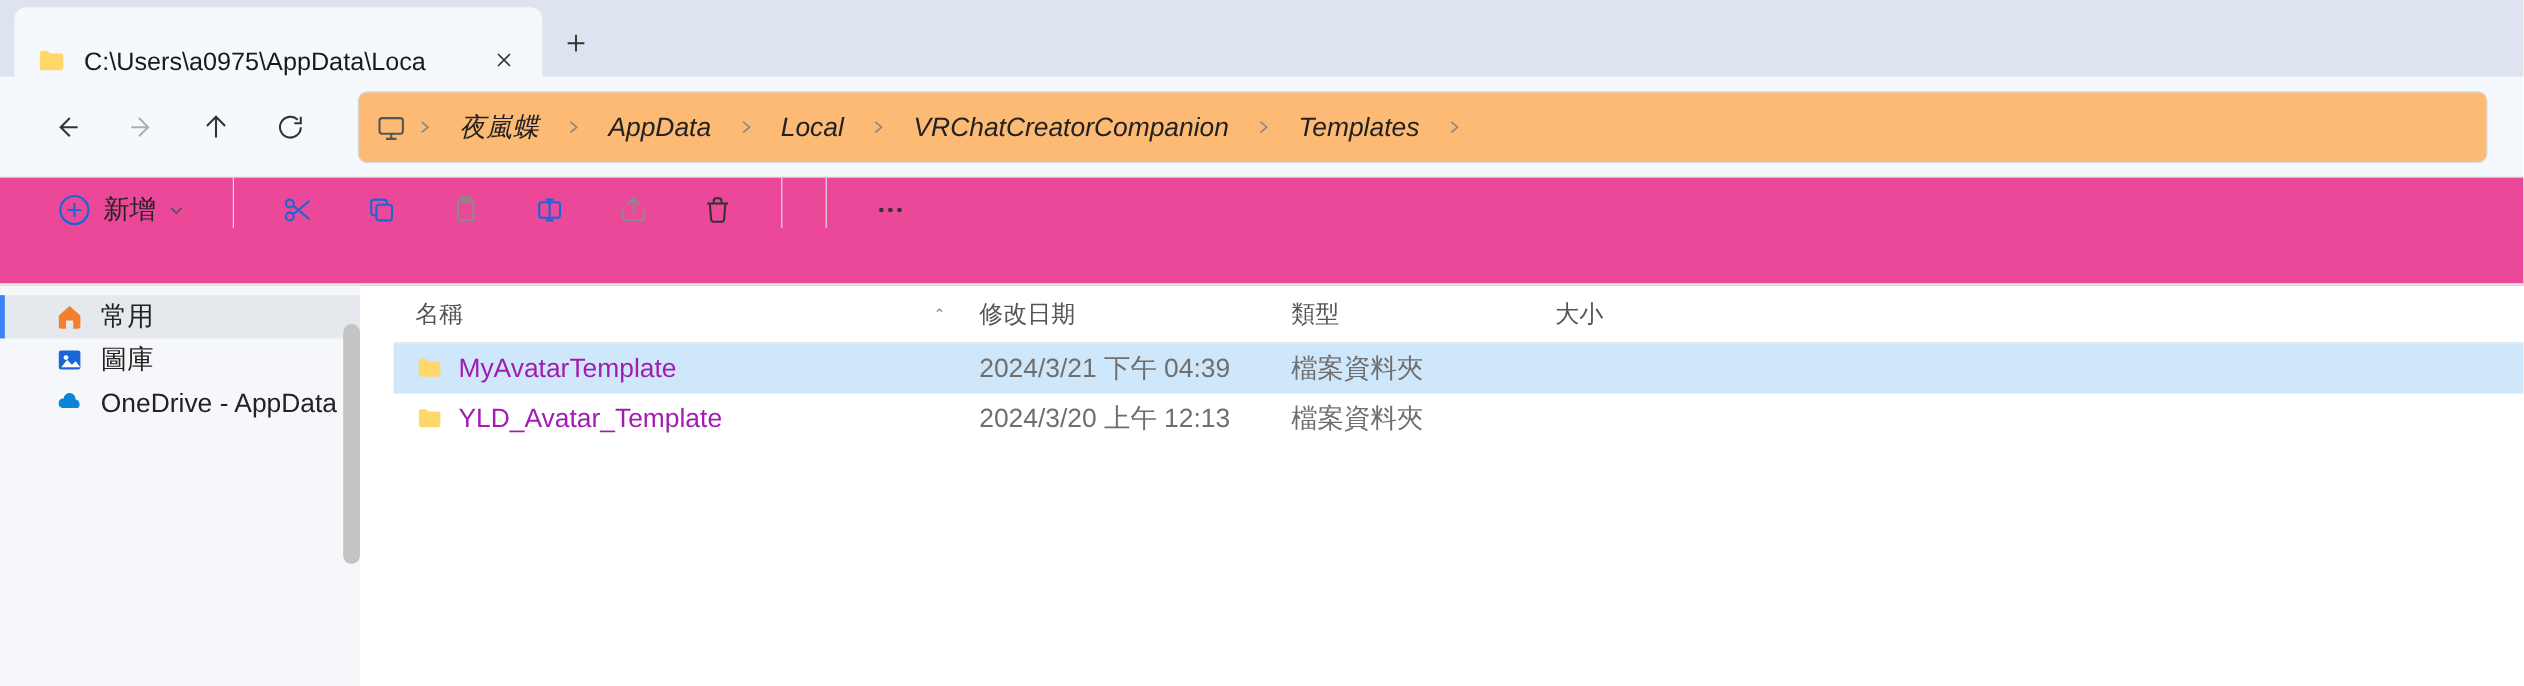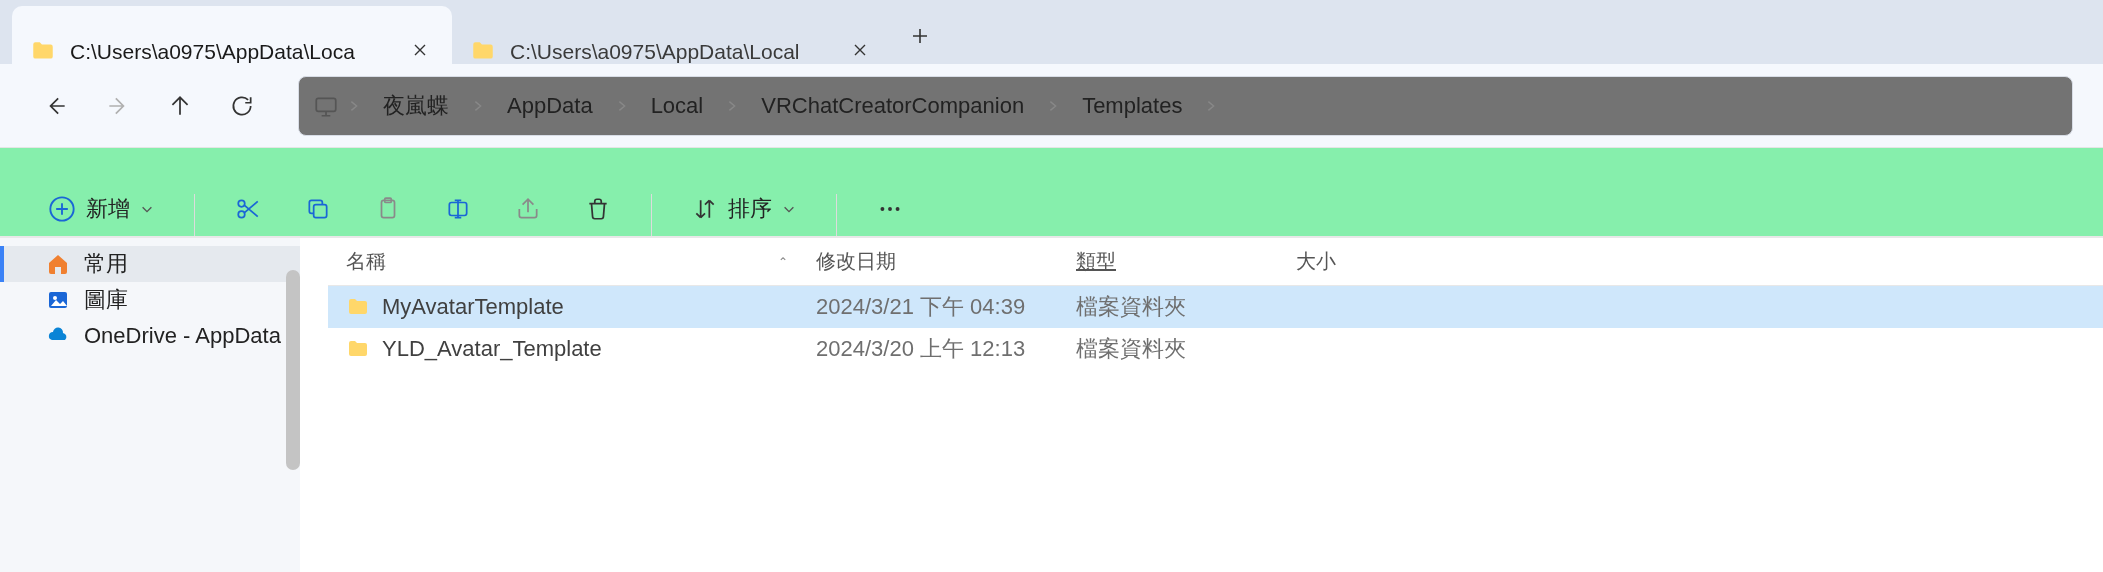--- a/index.html
+++ b/index.html
@@ -11,48 +11,48 @@
 .tab.active { background: #f5f8fd; }
 .tab-title { font-size: 21px; color: #1a1a1a; flex: 1; white-space: nowrap; overflow: hidden; text-overflow: ellipsis; }
 .tab.inactive .tab-title { color: #3a3a3a; }
 .tab .close { width: 28px; height: 28px; display: flex; align-items: center; justify-content: center; color: #333; border-radius: 4px; }
 .newtab { width: 56px; height: 56px; display: flex; align-items: center; justify-content: center; color: #333; }
 
 
 .navbar { height: 84px; background: #f5f8fd; display: flex; align-items: center; padding: 0 30px; gap: 10px; border-bottom: 1px solid #e5e5e5; }
 .nav-btn { width: 52px; height: 52px; display: flex; align-items: center; justify-content: center; color: #555; border-radius: 6px; }
 .nav-btn.disabled { color: #b0b0b0; }
-.crumb-box { flex: 1; height: 60px; border: 1px solid #d8dde6; border-radius: 8px; background: #737373; display: flex; align-items: center; padding: 0 14px; gap: 8px; margin-left: 20px; }
+.crumb-box { flex: 1; height: 60px; border: 1px solid #d8dde6; border-radius: 8px; background: #fdba74; display: flex; align-items: center; padding: 0 14px; gap: 8px; margin-left: 20px; font-style: italic; }
 .crumb-item { font-size: 22px; color: #222; padding: 6px 14px; border-radius: 4px; white-space: nowrap; }
 .crumb-sep { color: #888; display: flex; align-items: center; }
 
 
-.toolbar { height: 90px; background: #86efac; display: flex; align-items: flex-end; padding: 0 30px; gap: 8px; border-bottom: 2px solid #e8e8e8; }
+.toolbar { height: 90px; background: #ec4899; display: flex; align-items: flex-start; padding: 0 30px; gap: 8px; border-bottom: 2px solid #e8e8e8; }
 .tb-btn { height: 54px; padding: 0 18px; display: flex; align-items: center; justify-content: center; gap: 10px; color: #333; border-radius: 6px; }
 .tb-text { font-size: 22px; color: #222; }
 .tb-sep { width: 1px; height: 42px; background: #dcdcdc; margin: 0 14px; }
 
 
 .content { flex: 1; display: flex; min-height: 0; }
 .sidebar { width: 300px; background: #f5f7fa; padding-top: 8px; position: relative; }
 .side-item { height: 36px; display: flex; align-items: center; gap: 14px; padding: 0 12px 0 46px; font-size: 22px; color: #222; white-space: nowrap; overflow: hidden; }
 .side-item.selected { background: #e5e9ee; border-left: 4px solid #3b82f6; padding-left: 42px; }
 .side-scroll { position: absolute; right: 0; top: 32px; width: 14px; height: 200px; background: #c4c4c4; border-radius: 7px; }
 
 .filelist { flex: 1; display: flex; flex-direction: column; margin-left: 28px; }
 .headers { height: 48px; display: flex; align-items: center; border-bottom: 1px solid #e8e8e8; font-size: 20px; color: #555; }
 .col-name { width: 480px; padding-left: 18px; display:flex; align-items:center; gap:6px;}
 .col-date { width: 260px; padding-left: 8px;}
-.col-type { width: 220px; padding-left: 8px; text-decoration: underline;}
+.col-type { width: 220px; padding-left: 8px;}
 .col-size { width: 140px; padding-left: 8px;}
 .sort-ind { font-size: 12px; color: #888; }
 
 .row { height: 42px; display: flex; align-items: center; font-size: 22px; }
 .row.selected { background: #cfe7fb; }
-.row .cell-name { width: 480px; padding-left: 18px; display: flex; align-items: center; gap: 12px; color: #404040; }
+.row .cell-name { width: 480px; padding-left: 18px; display: flex; align-items: center; gap: 12px; color: #a21caf; }
 .row .cell-date { width: 260px; color: #6f6f6f; padding-left: 8px;}
 .row .cell-type { width: 220px; color: #6f6f6f; padding-left: 8px;}
 .row .cell-size { width: 140px; color: #6f6f6f; padding-left: 8px;}
 
 
 svg { flex-shrink: 0; }
 </style>
 </head>
 <body>
 
@@ -61,31 +61,20 @@
     <svg width="26" height="26" viewBox="0 0 24 24">
         <path fill="#ffd76a" d="M3 6a2 2 0 0 1 2-2h4l2 2h8a2 2 0 0 1 2 2v9a2 2 0 0 1-2 2H5a2 2 0 0 1-2-2V6z"></path>
       </svg>
     <span class="tab-title">C:\Users\a0975\AppData\Loca</span>
     <span class="close">
       <svg width="16" height="16" viewBox="0 0 16 16">
           <path stroke="#333" stroke-width="1.4" d="M3 3l10 10M13 3L3 13"></path>
         </svg>
     </span>
   </div>
-  <div class="tab inactive">
-    <svg width="26" height="26" viewBox="0 0 24 24">
-        <path fill="#ffd76a" d="M3 6a2 2 0 0 1 2-2h4l2 2h8a2 2 0 0 1 2 2v9a2 2 0 0 1-2 2H5a2 2 0 0 1-2-2V6z"></path>
-      </svg>
-    <span class="tab-title">C:\Users\a0975\AppData\Local</span>
-    <span class="close">
-      <svg width="16" height="16" viewBox="0 0 16 16">
-          <path stroke="#333" stroke-width="1.4" d="M3 3l10 10M13 3L3 13"></path>
-        </svg>
-    </span>
-  </div>
   <div class="newtab">
     <svg width="20" height="20" viewBox="0 0 20 20">
         <path stroke="#333" stroke-width="1.6" d="M10 3v14M3 10h14"></path>
       </svg>
   </div>
 </div>
 
 <div class="navbar">
   <div class="nav-btn">
     <svg width="26" height="26" viewBox="0 0 24 24">
@@ -194,29 +183,20 @@
         <path fill="none" stroke="#8a8a8a" stroke-width="1.6" d="M4 12v6a2 2 0 0 0 2 2h12a2 2 0 0 0 2-2v-6M12 3v12M7 8l5-5 5 5"></path>
       </svg>
   </div>
   <div class="tb-btn">
     <svg width="26" height="26" viewBox="0 0 24 24">
         <path fill="none" stroke="#333" stroke-width="1.6" d="M4 7h16M9 7V5a2 2 0 0 1 2-2h2a2 2 0 0 1 2 2v2M6 7l1 12a2 2 0 0 0 2 2h6a2 2 0 0 0 2-2l1-12"></path>
       </svg>
   </div>
   <div class="tb-sep"></div>
 
-  <div class="tb-btn">
-    <svg width="26" height="26" viewBox="0 0 24 24">
-        <path stroke="#333" stroke-width="1.6" fill="none" d="M8 4v16m0 0l-4-4m4 4l4-4M16 20V4m0 0l-4 4m4-4l4 4"></path>
-      </svg>
-    <span class="tb-text">排序</span>
-    <svg width="14" height="14" viewBox="0 0 16 16">
-        <path stroke="#555" stroke-width="1.6" fill="none" d="M3 6l5 5 5-5"></path>
-      </svg>
-  </div>
   <div class="tb-sep"></div>
 
   <div class="tb-btn">
     <svg width="26" height="26" viewBox="0 0 24 24">
         <circle cx="5" cy="12" r="1.8" fill="#333"></circle>
         <circle cx="12" cy="12" r="1.8" fill="#333"></circle>
         <circle cx="19" cy="12" r="1.8" fill="#333"></circle>
       </svg>
   </div>
 </div>

